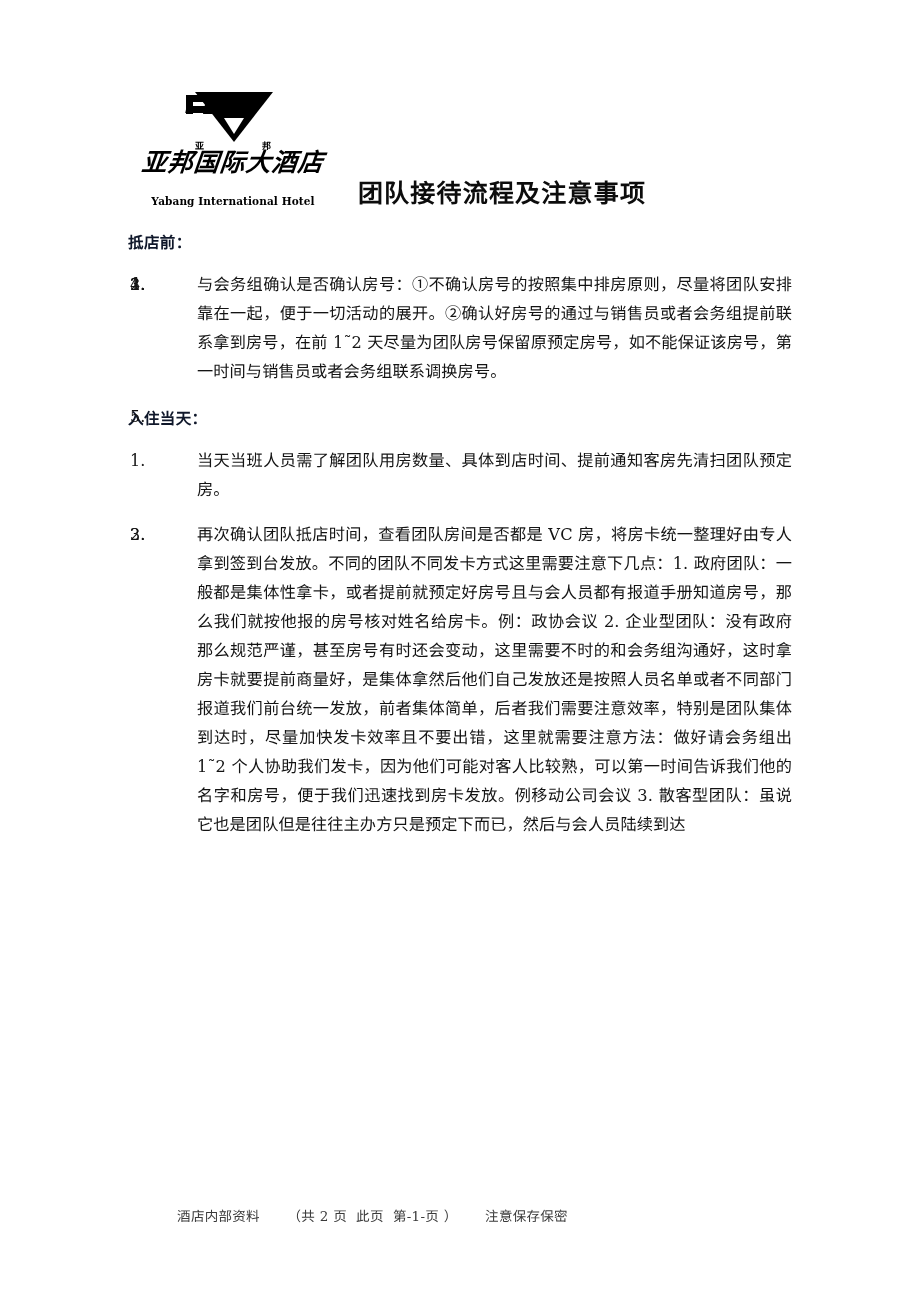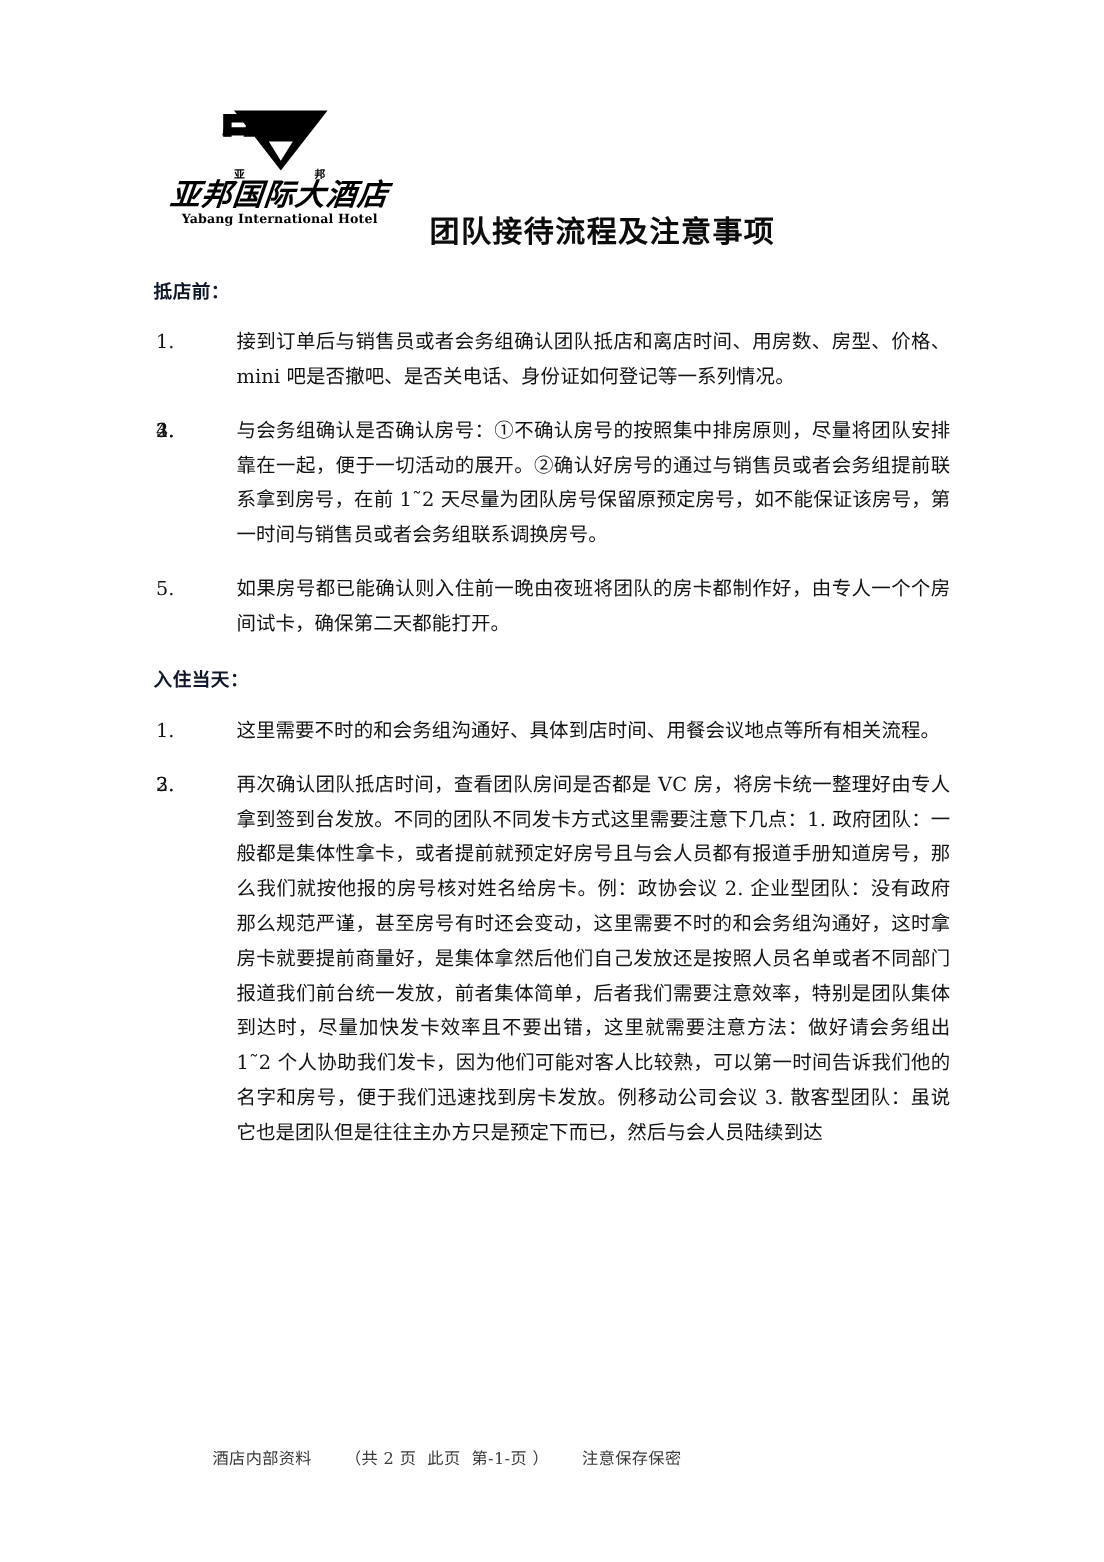--- a/index.html
+++ b/index.html
@@ -121,21 +121,21 @@
     transform: skewX(-6deg);
   }
   .logo-en-name {
     text-align: center;
     font-family: "DejaVu Serif", "Liberation Serif", serif;
     font-size: 10.5px;
     font-weight: 700;
     line-height: 12px;
     letter-spacing: 0.1px;
     color: #000000;
-    margin-top: 1px;
+    margin-top: 19px;
   }
 
   
   .doc-title {
     position: absolute;
     left: 0;
     top: 178px;
     width: 920px;
     text-align: center;
     padding-left: 84px;
@@ -234,43 +234,41 @@
   </div>
 
   <div class="doc-title">团队接待流程及注意事项</div>
 
   <div class="body-area">
 
     <div class="section-heading">抵店前：</div>
     <ol class="item-list">
       <li class="item">
         <span class="num">1.</span>
-        <span class="txt">接到订单后与销售员或者会务组确认团队抵店和离店时间、用房数、房型、价格、mini 吧是否撤吧、是否关电话、身份证如何登记等一系列情况。</span>
       </li>
       <li class="item">
         <span class="num">2.</span>
       </li>
       <li class="item">
         <span class="num">3.</span>
       </li>
       <li class="item">
         <span class="num">4.</span>
         <span class="txt">与会务组确认是否确认房号：①不确认房号的按照集中排房原则，尽量将团队安排靠在一起，便于一切活动的展开。②确认好房号的通过与销售员或者会务组提前联系拿到房号，在前 1˜2 天尽量为团队房号保留原预定房号，如不能保证该房号，第一时间与销售员或者会务组联系调换房号。</span>
       </li>
       <li class="item">
         <span class="num">5.</span>
-        <span class="txt">如果房号都已能确认则入住前一晚由夜班将团队的房卡都制作好，由专人一个个房间试卡，确保第二天都能打开。</span>
       </li>
     </ol>
 
     <div class="section-heading second">入住当天：</div>
     <ol class="item-list">
       <li class="item">
         <span class="num">1.</span>
-        <span class="txt">这里需要不时的和会务组沟通好、具体到店时间、用餐会议地点等所有相关流程。</span>
+        <span class="txt">当天当班人员需了解团队用房数量、具体到店时间、提前通知客房先清扫团队预定房。</span>
       </li>
       <li class="item">
         <span class="num">2.</span>
       </li>
       <li class="item">
         <span class="num">3.</span>
         <span class="txt">再次确认团队抵店时间，查看团队房间是否都是 VC 房，将房卡统一整理好由专人拿到签到台发放。不同的团队不同发卡方式这里需要注意下几点：1. 政府团队：一般都是集体性拿卡，或者提前就预定好房号且与会人员都有报道手册知道房号，那么我们就按他报的房号核对姓名给房卡。例：政协会议 2. 企业型团队：没有政府那么规范严谨，甚至房号有时还会变动，这里需要不时的和会务组沟通好，这时拿房卡就要提前商量好，是集体拿然后他们自己发放还是按照人员名单或者不同部门报道我们前台统一发放，前者集体简单，后者我们需要注意效率，特别是团队集体到达时，尽量加快发卡效率且不要出错，这里就需要注意方法：做好请会务组出 1˜2 个人协助我们发卡，因为他们可能对客人比较熟，可以第一时间告诉我们他的名字和房号，便于我们迅速找到房卡发放。例移动公司会议 3. 散客型团队：虽说它也是团队但是往往主办方只是预定下而已，然后与会人员陆续到达</span>
       </li>
     </ol>
 

